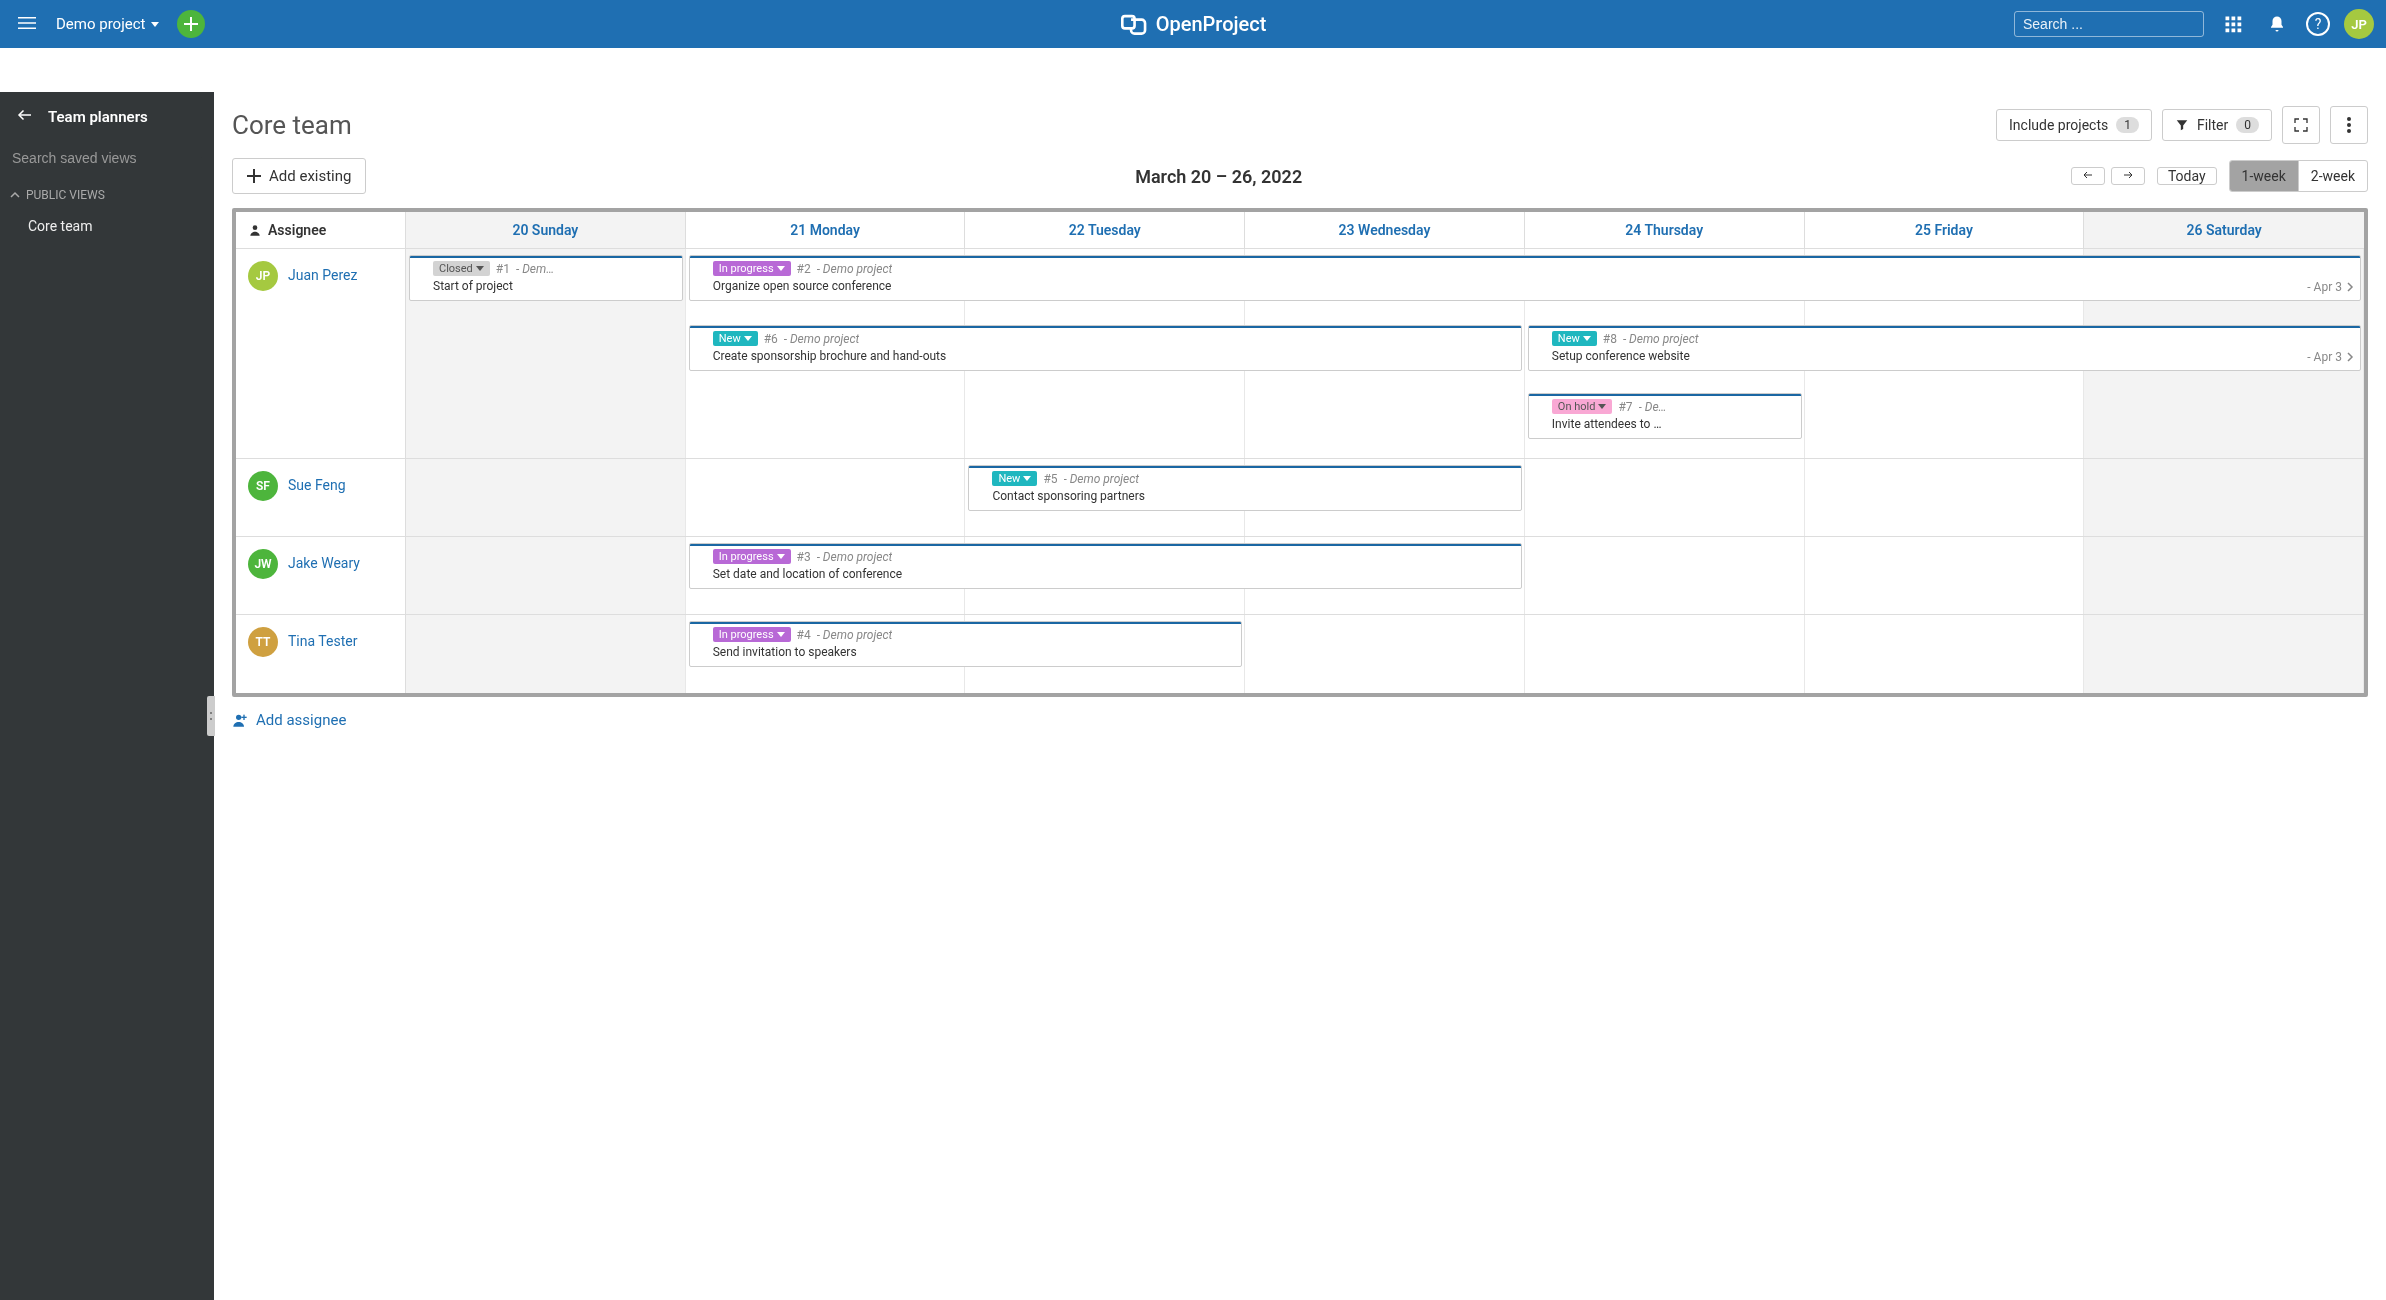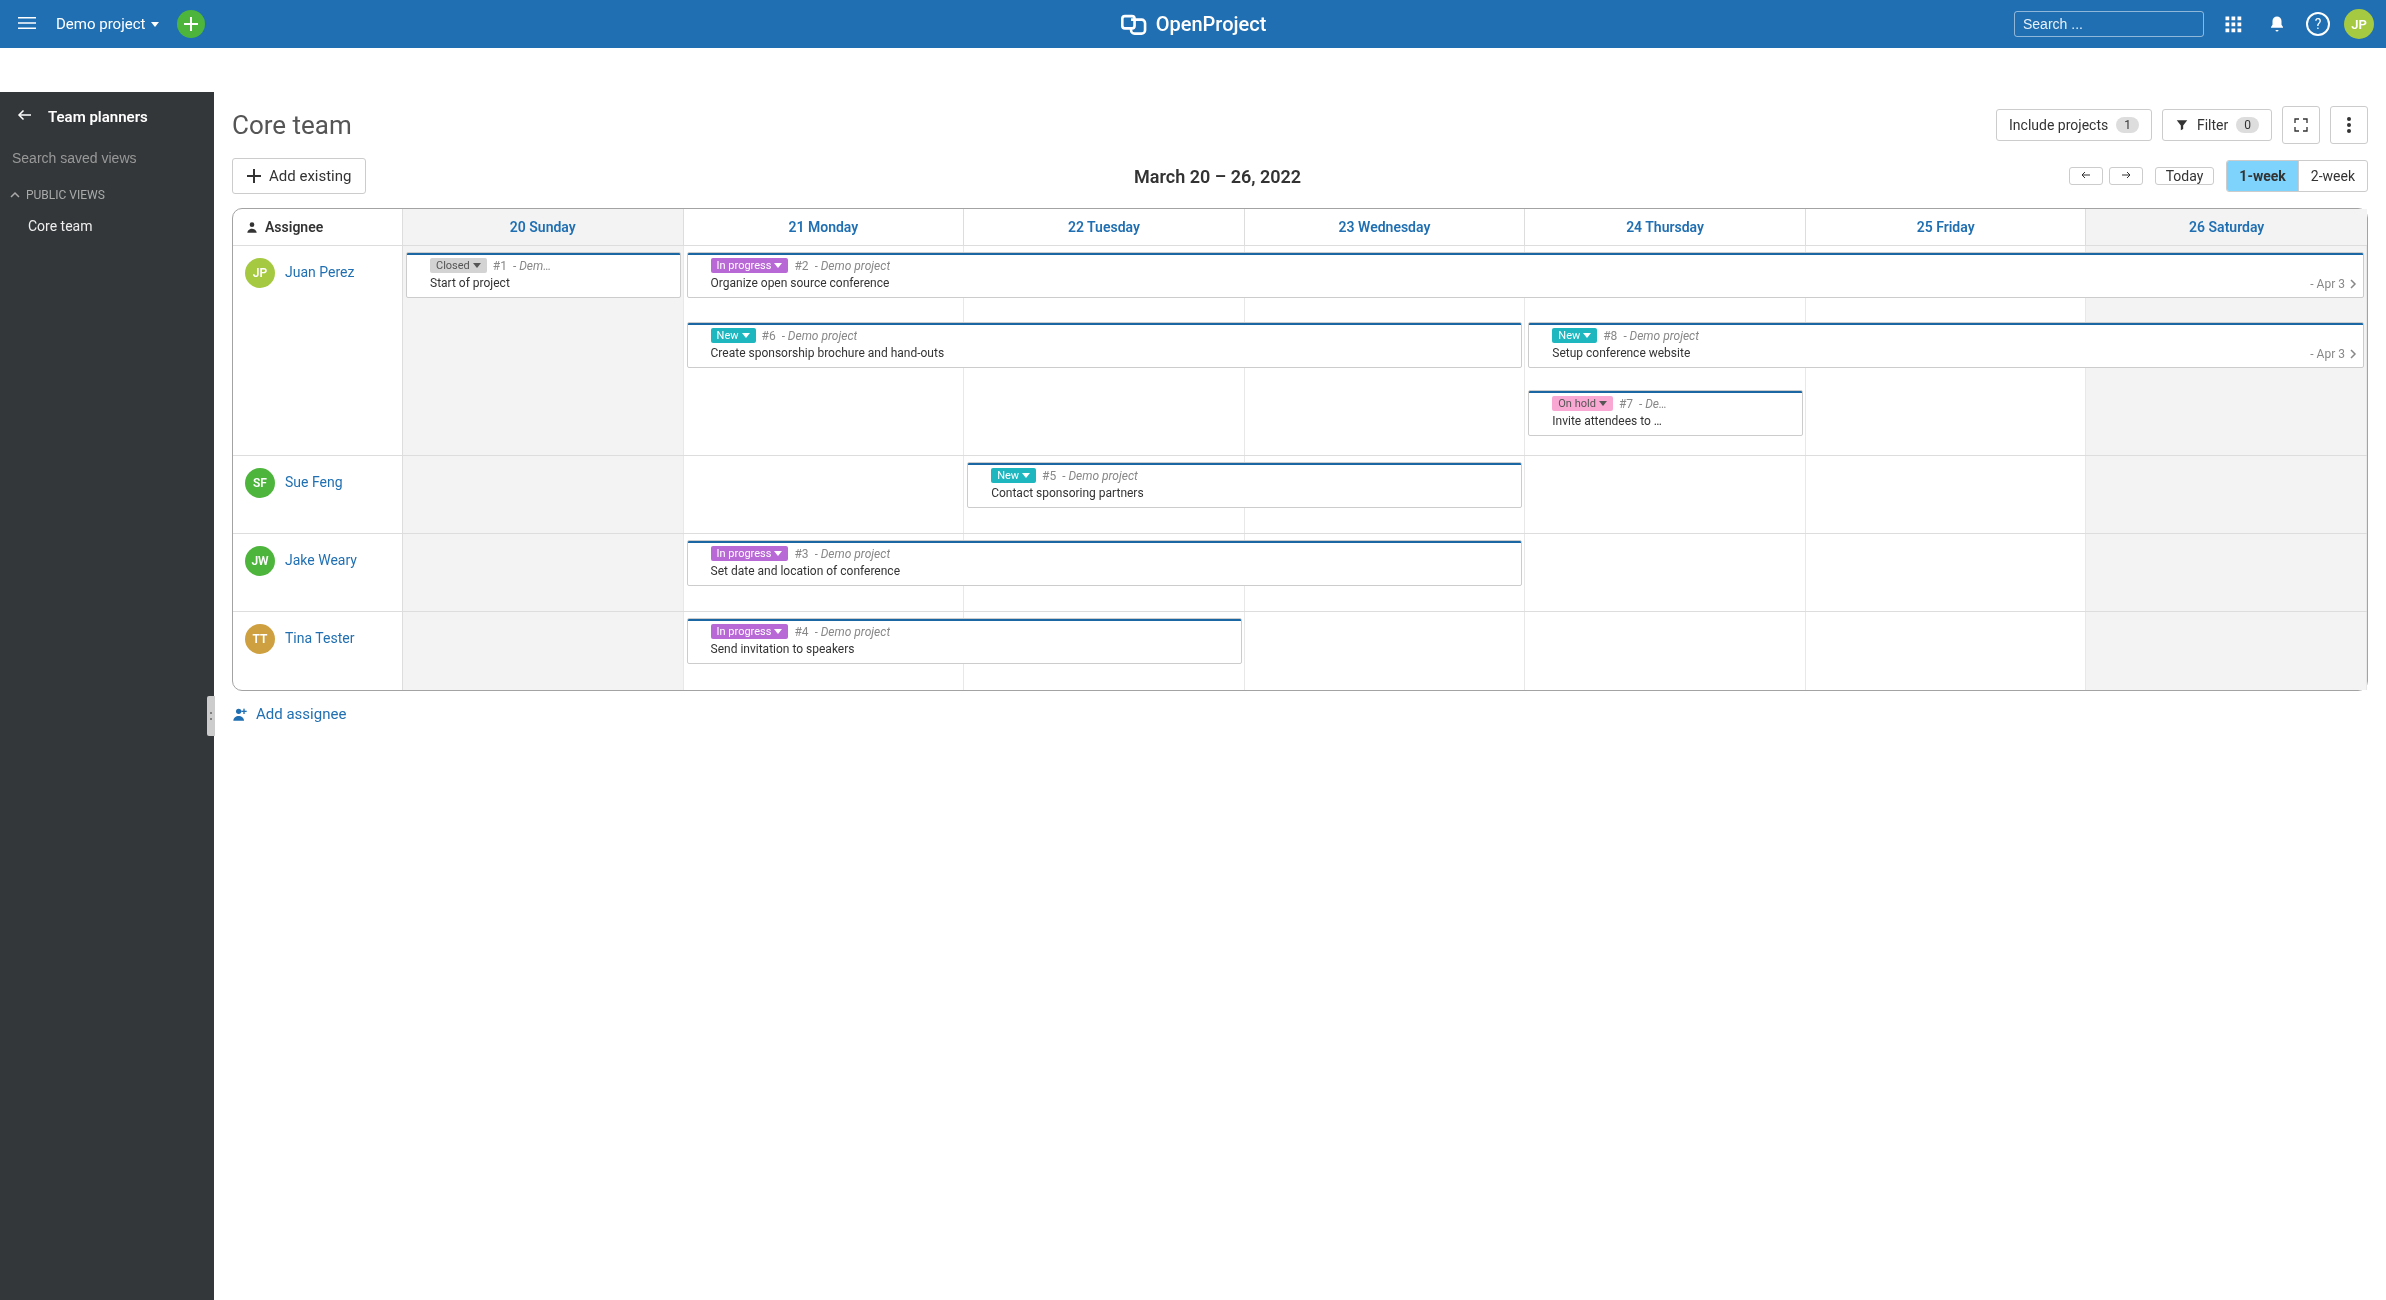--- a/index.html
+++ b/index.html
@@ -46,25 +46,25 @@
 .icon-btn { border: 1px solid #ccc; border-radius: 3px; width: 38px; height: 38px; display: flex; align-items: center; justify-content: center; cursor: pointer; }
 
 .toolbar2 { display: flex; align-items: center; padding: 0 18px 14px; gap: 12px; }
 .add-existing { border: 1px solid #ccc; border-radius: 3px; padding: 8px 14px; display: flex; align-items: center; gap: 8px; cursor: pointer; font-size: 15px; }
 .date-range { flex: 1; text-align: center; font-size: 18px; font-weight: 600; color: #333; }
 .nav-group { display: flex; gap: 6px; }
 .nav-btn { border: 1px solid #ccc; border-radius: 3px; padding: 0 10px; cursor: pointer; font-size: 14px; }
 .range-group { display: flex; border: 1px solid #ccc; border-radius: 3px; overflow: hidden; }
 .range-btn { padding: 7px 12px; cursor: pointer; font-size: 14px; border-right: 1px solid #ccc; }
 .range-btn:last-child { border-right: none; }
-.range-btn.active { background: #7dd3fc; font-weight: bold; }
+.range-btn.active { background: #a3a3a3; }
 
 
 .grid-wrap { padding: 0 18px; }
-.grid { border: 1px solid #a3a3a3; border-radius: 10px; }
+.grid { border: 4px solid #a3a3a3; border-radius: 2px; }
 .grid-header { display: grid; grid-template-columns: 170px repeat(7, 1fr); border-bottom: 1px solid #ddd; }
 .gh-cell { padding: 10px 12px; font-weight: 600; color: #1f6fb2; text-align: center; border-right: 1px solid #ddd; font-size: 14px; }
 .gh-cell:first-child { color: #333; text-align: left; display:flex; align-items:center; gap:6px;}
 .gh-cell:last-child { border-right: none; }
 .gh-cell.weekend { background: #f3f3f3; }
 
 .grid-row { display: grid; grid-template-columns: 170px 1fr; border-bottom: 1px solid #ddd; min-height: 78px; position: relative; }
 .grid-row:last-child { border-bottom: none; }
 .assignee-cell { padding: 12px; display: flex; align-items: flex-start; gap: 10px; border-right: 1px solid #ddd; }
 .assignee-cell .av { width: 30px; height: 30px; border-radius: 50%; color: #fff; display: flex; align-items: center; justify-content: center; font-weight: 600; font-size: 12px; }

